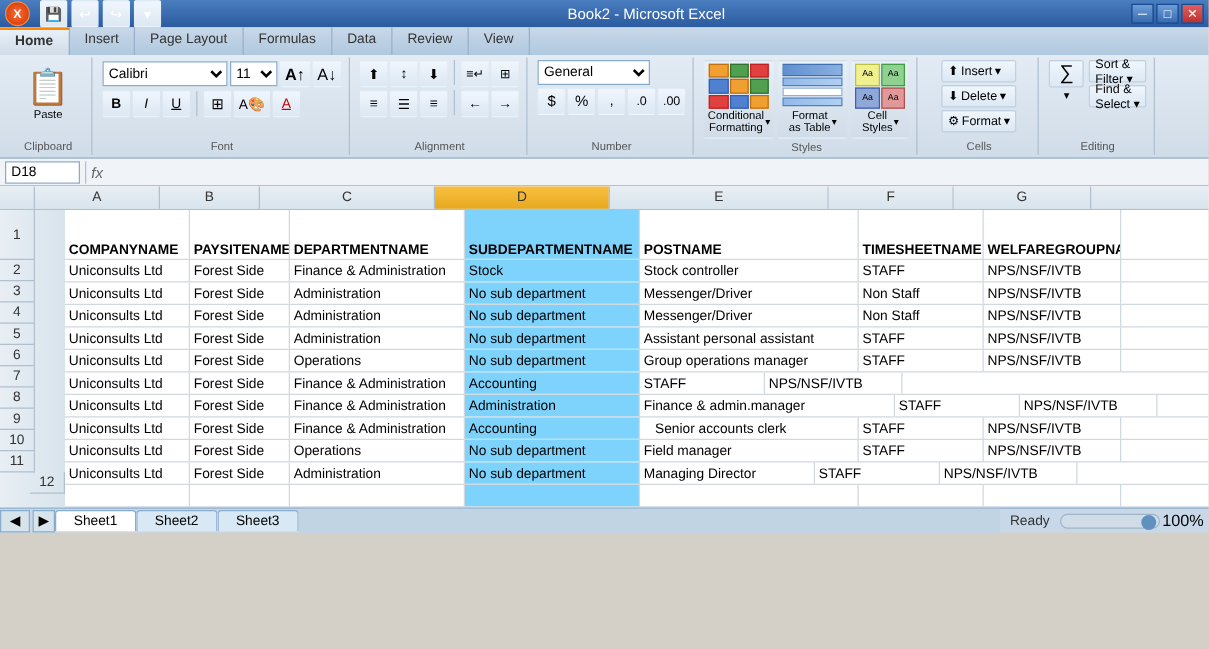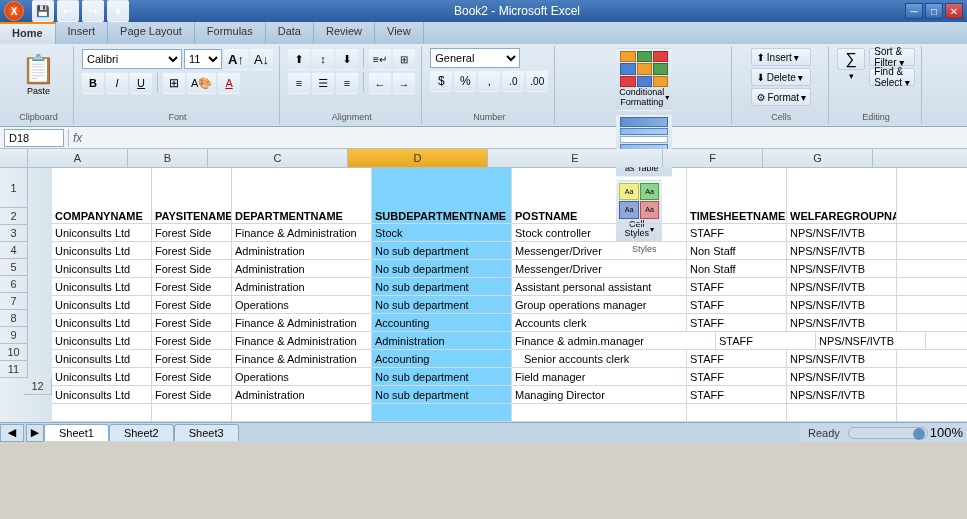--- a/index.html
+++ b/index.html
@@ -292,21 +292,21 @@
           <div class="tb-btn" style="font-size:12px;">%</div>
           <div class="tb-btn" style="font-size:11px;">,</div>
           <div class="tb-btn" style="font-size:10px;">.0</div>
           <div class="tb-btn" style="font-size:10px;">.00</div>
         </div>
       </div>
       <span class="ribbon-group-label">Number</span>
     </div>
 
     <div class="ribbon-group" style="min-width:175px;">
-      <div style="display:flex;gap:3px;align-items:flex-start;flex-direction:column;">
+      <div style="display:flex;gap:3px;align-items:center;">
 
         <div class="cond-format-btn" style="width:56px;">
           <div style="width:48px;height:36px;display:grid;grid-template-columns:1fr 1fr 1fr;gap:1px;">
             <div style="background:#f0a030;border:1px solid #c07010;"></div>
             <div style="background:#50a050;border:1px solid #307030;"></div>
             <div style="background:#e04040;border:1px solid #c02020;"></div>
             <div style="background:#5080d0;border:1px solid #3060b0;"></div>
             <div style="background:#f0a030;border:1px solid #c07010;"></div>
             <div style="background:#50a050;border:1px solid #307030;"></div>
             <div style="background:#e04040;border:1px solid #c02020;"></div>
@@ -420,21 +420,21 @@
       <div class="row-header" style="height:17px;">7</div>
       <div class="row-header" style="height:17px;">8</div>
       <div class="row-header" style="height:17px;">9</div>
       <div class="row-header" style="height:17px;">10</div>
       <div class="row-header" style="height:17px;">11</div>
       <div class="row-header" style="height:17px;margin-left:24px;">12</div>
     </div>
 
     <div class="grid">
 
-      <div class="grid-row" style="height:56px;">
+      <div class="grid-row" style="height:40px;">
         <div class="grid-cell header-cell" style="width:100px;">COMPANYNAME</div>
         <div class="grid-cell header-cell" style="width:80px;">PAYSITENAME</div>
         <div class="grid-cell header-cell" style="width:140px;">DEPARTMENTNAME</div>
         <div class="grid-cell header-cell selected-col" style="width:140px;">SUBDEPARTMENTNAME</div>
         <div class="grid-cell header-cell" style="width:175px;">POSTNAME</div>
         <div class="grid-cell header-cell" style="width:100px;">TIMESHEETNAME</div>
         <div class="grid-cell header-cell" style="width:110px;">WELFAREGROUPNA</div>
       </div>
 
       <div class="grid-row">
@@ -485,21 +485,20 @@
         <div class="grid-cell" style="width:175px;">Group operations manager</div>
         <div class="grid-cell" style="width:100px;">STAFF</div>
         <div class="grid-cell" style="width:110px;">NPS/NSF/IVTB</div>
       </div>
 
       <div class="grid-row">
         <div class="grid-cell" style="width:100px;">Uniconsults Ltd</div>
         <div class="grid-cell" style="width:80px;">Forest Side</div>
         <div class="grid-cell" style="width:140px;">Finance &amp; Administration</div>
         <div class="grid-cell selected-col" style="width:140px;">Accounting</div>
-        <div class="grid-cell" style="width:175px;">Accounts clerk</div>
         <div class="grid-cell" style="width:100px;">STAFF</div>
         <div class="grid-cell" style="width:110px;">NPS/NSF/IVTB</div>
       </div>
 
       <div class="grid-row">
         <div class="grid-cell" style="width:100px;">Uniconsults Ltd</div>
         <div class="grid-cell" style="width:80px;">Forest Side</div>
         <div class="grid-cell" style="width:140px;">Finance &amp; Administration</div>
         <div class="grid-cell selected-col" style="width:140px;">Administration</div>
         <div class="grid-cell" style="width:204px;">Finance &amp; admin.manager</div>
@@ -525,21 +524,21 @@
         <div class="grid-cell" style="width:175px;">Field manager</div>
         <div class="grid-cell" style="width:100px;">STAFF</div>
         <div class="grid-cell" style="width:110px;">NPS/NSF/IVTB</div>
       </div>
 
       <div class="grid-row">
         <div class="grid-cell" style="width:100px;">Uniconsults Ltd</div>
         <div class="grid-cell" style="width:80px;">Forest Side</div>
         <div class="grid-cell" style="width:140px;">Administration</div>
         <div class="grid-cell selected-col" style="width:140px;">No sub department</div>
-        <div class="grid-cell" style="width:175px;">Managing Director</div>
+        <div class="grid-cell" style="width:140px;">Managing Director</div>
         <div class="grid-cell" style="width:100px;">STAFF</div>
         <div class="grid-cell" style="width:110px;">NPS/NSF/IVTB</div>
       </div>
 
       <div class="grid-row">
         <div class="grid-cell" style="width:100px;"></div>
         <div class="grid-cell" style="width:80px;"></div>
         <div class="grid-cell" style="width:140px;"></div>
         <div class="grid-cell selected-col" style="width:140px;"></div>
         <div class="grid-cell" style="width:175px;"></div>

